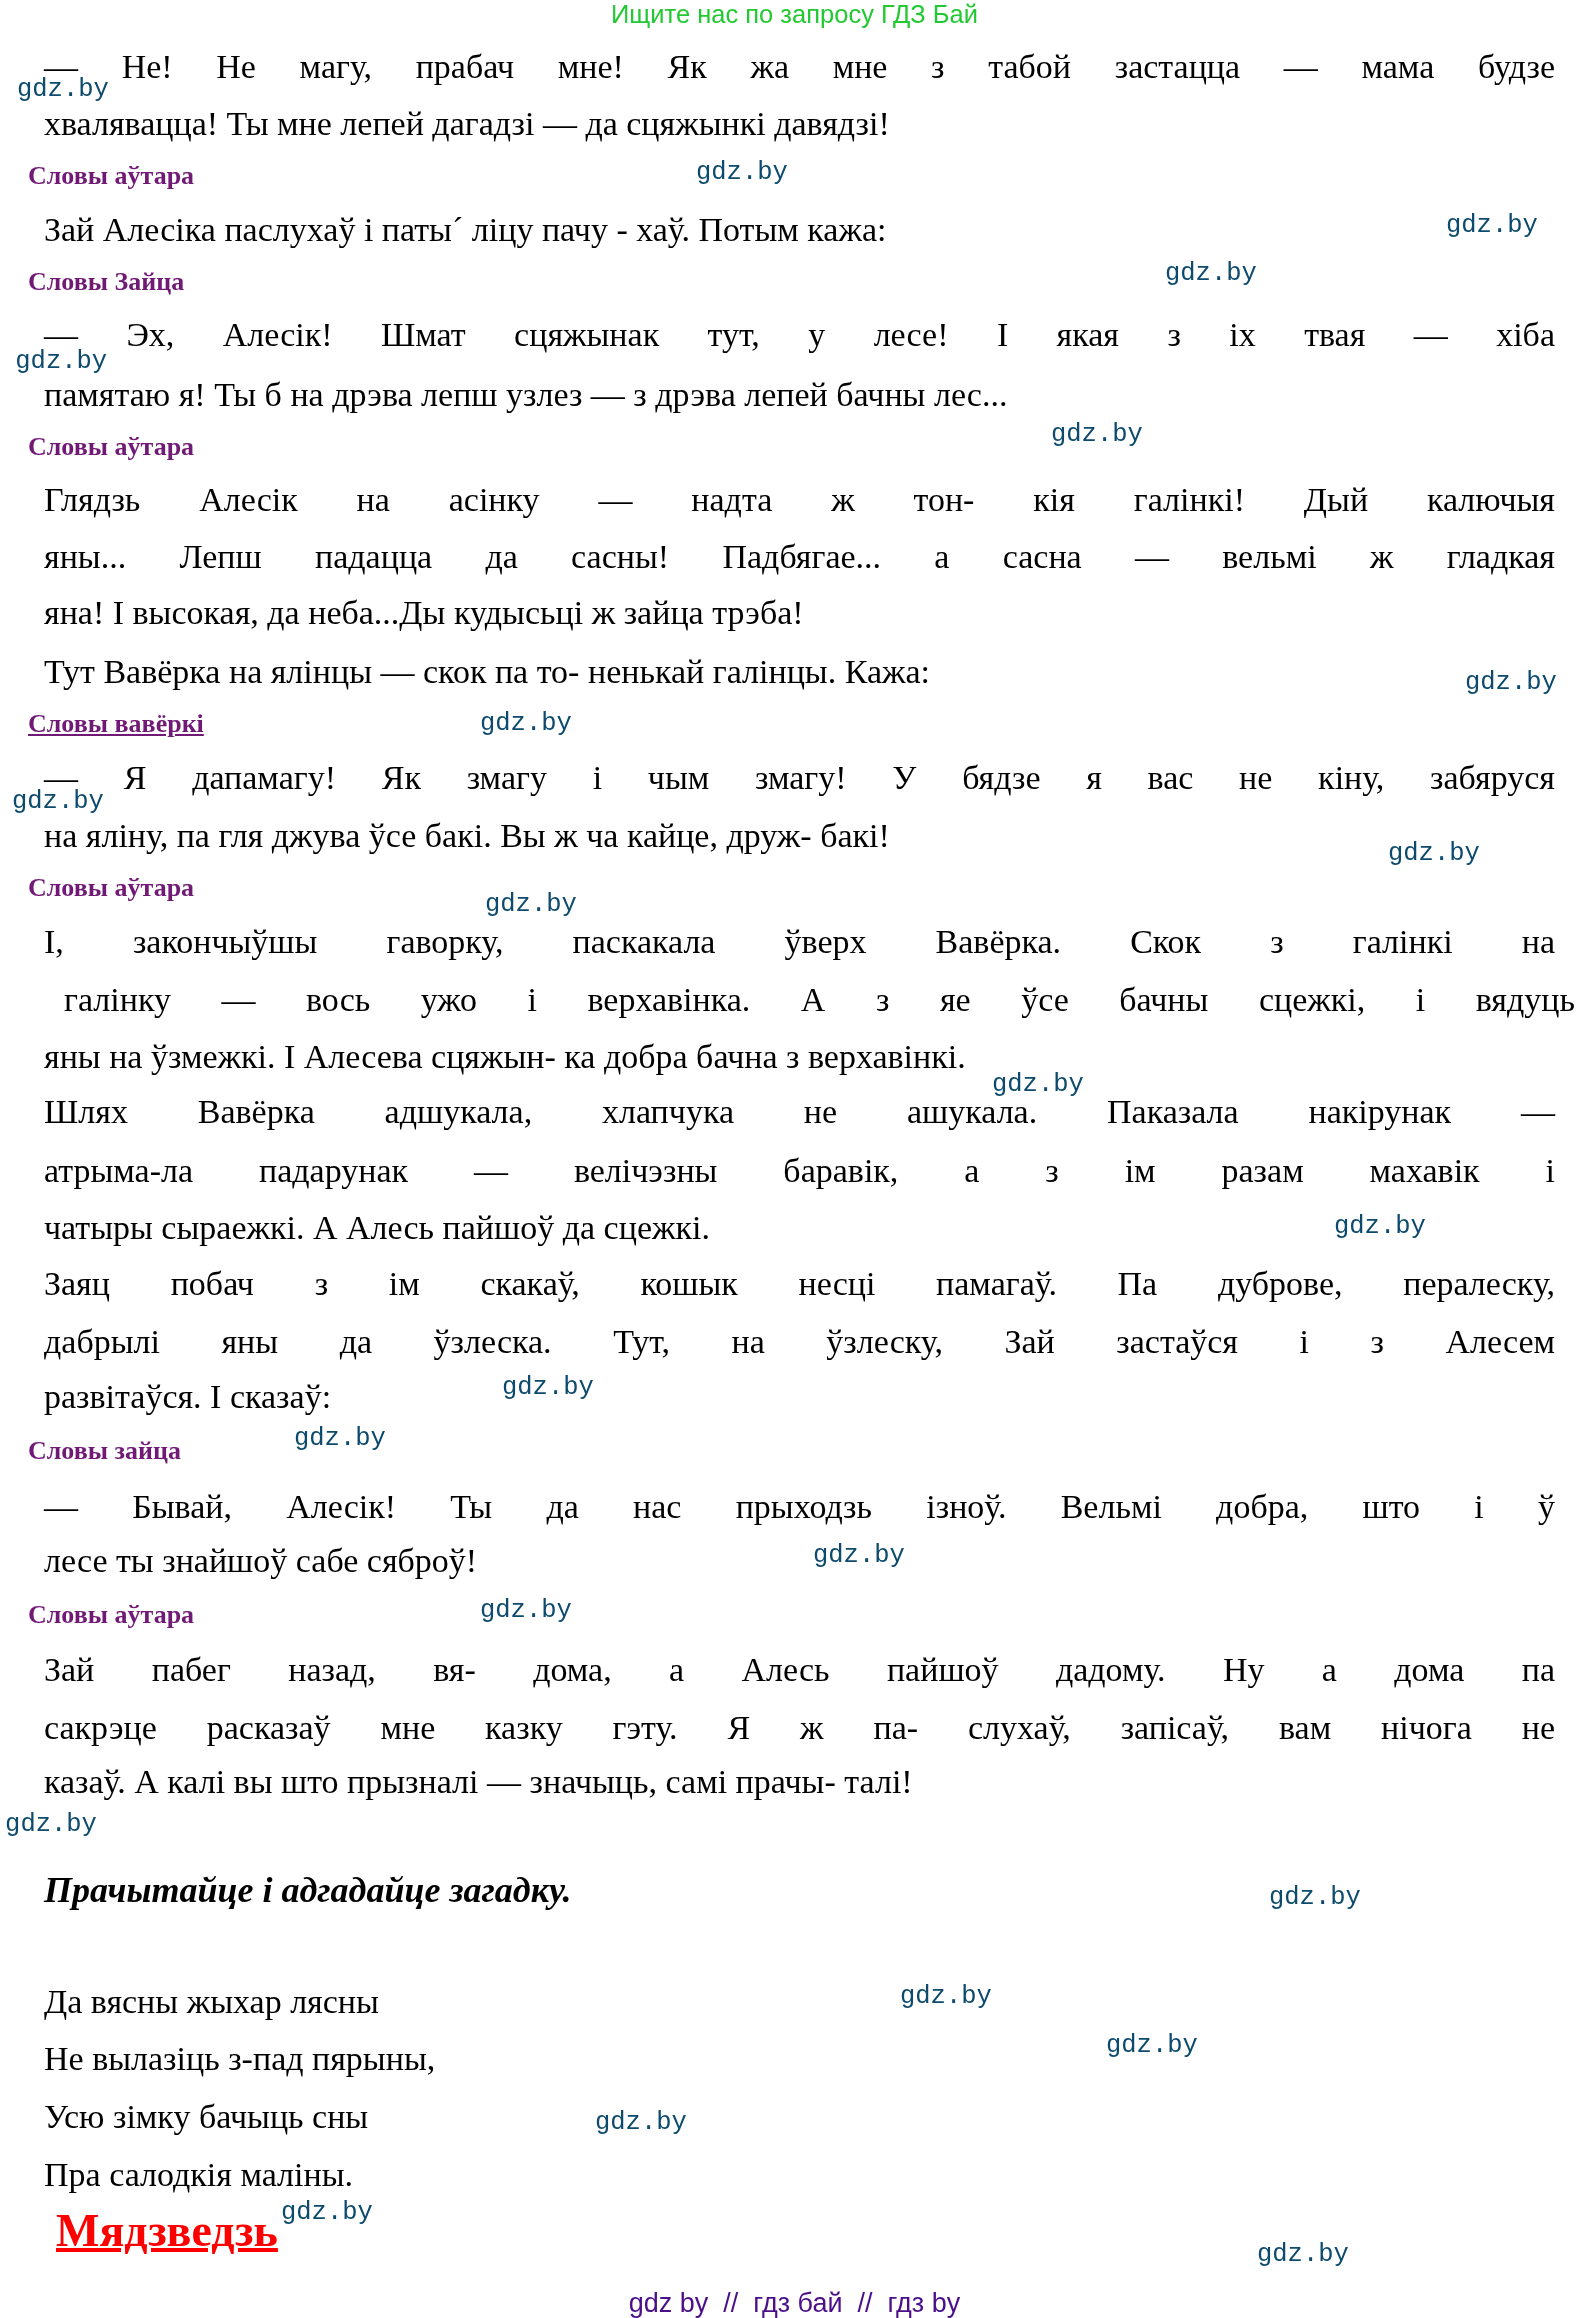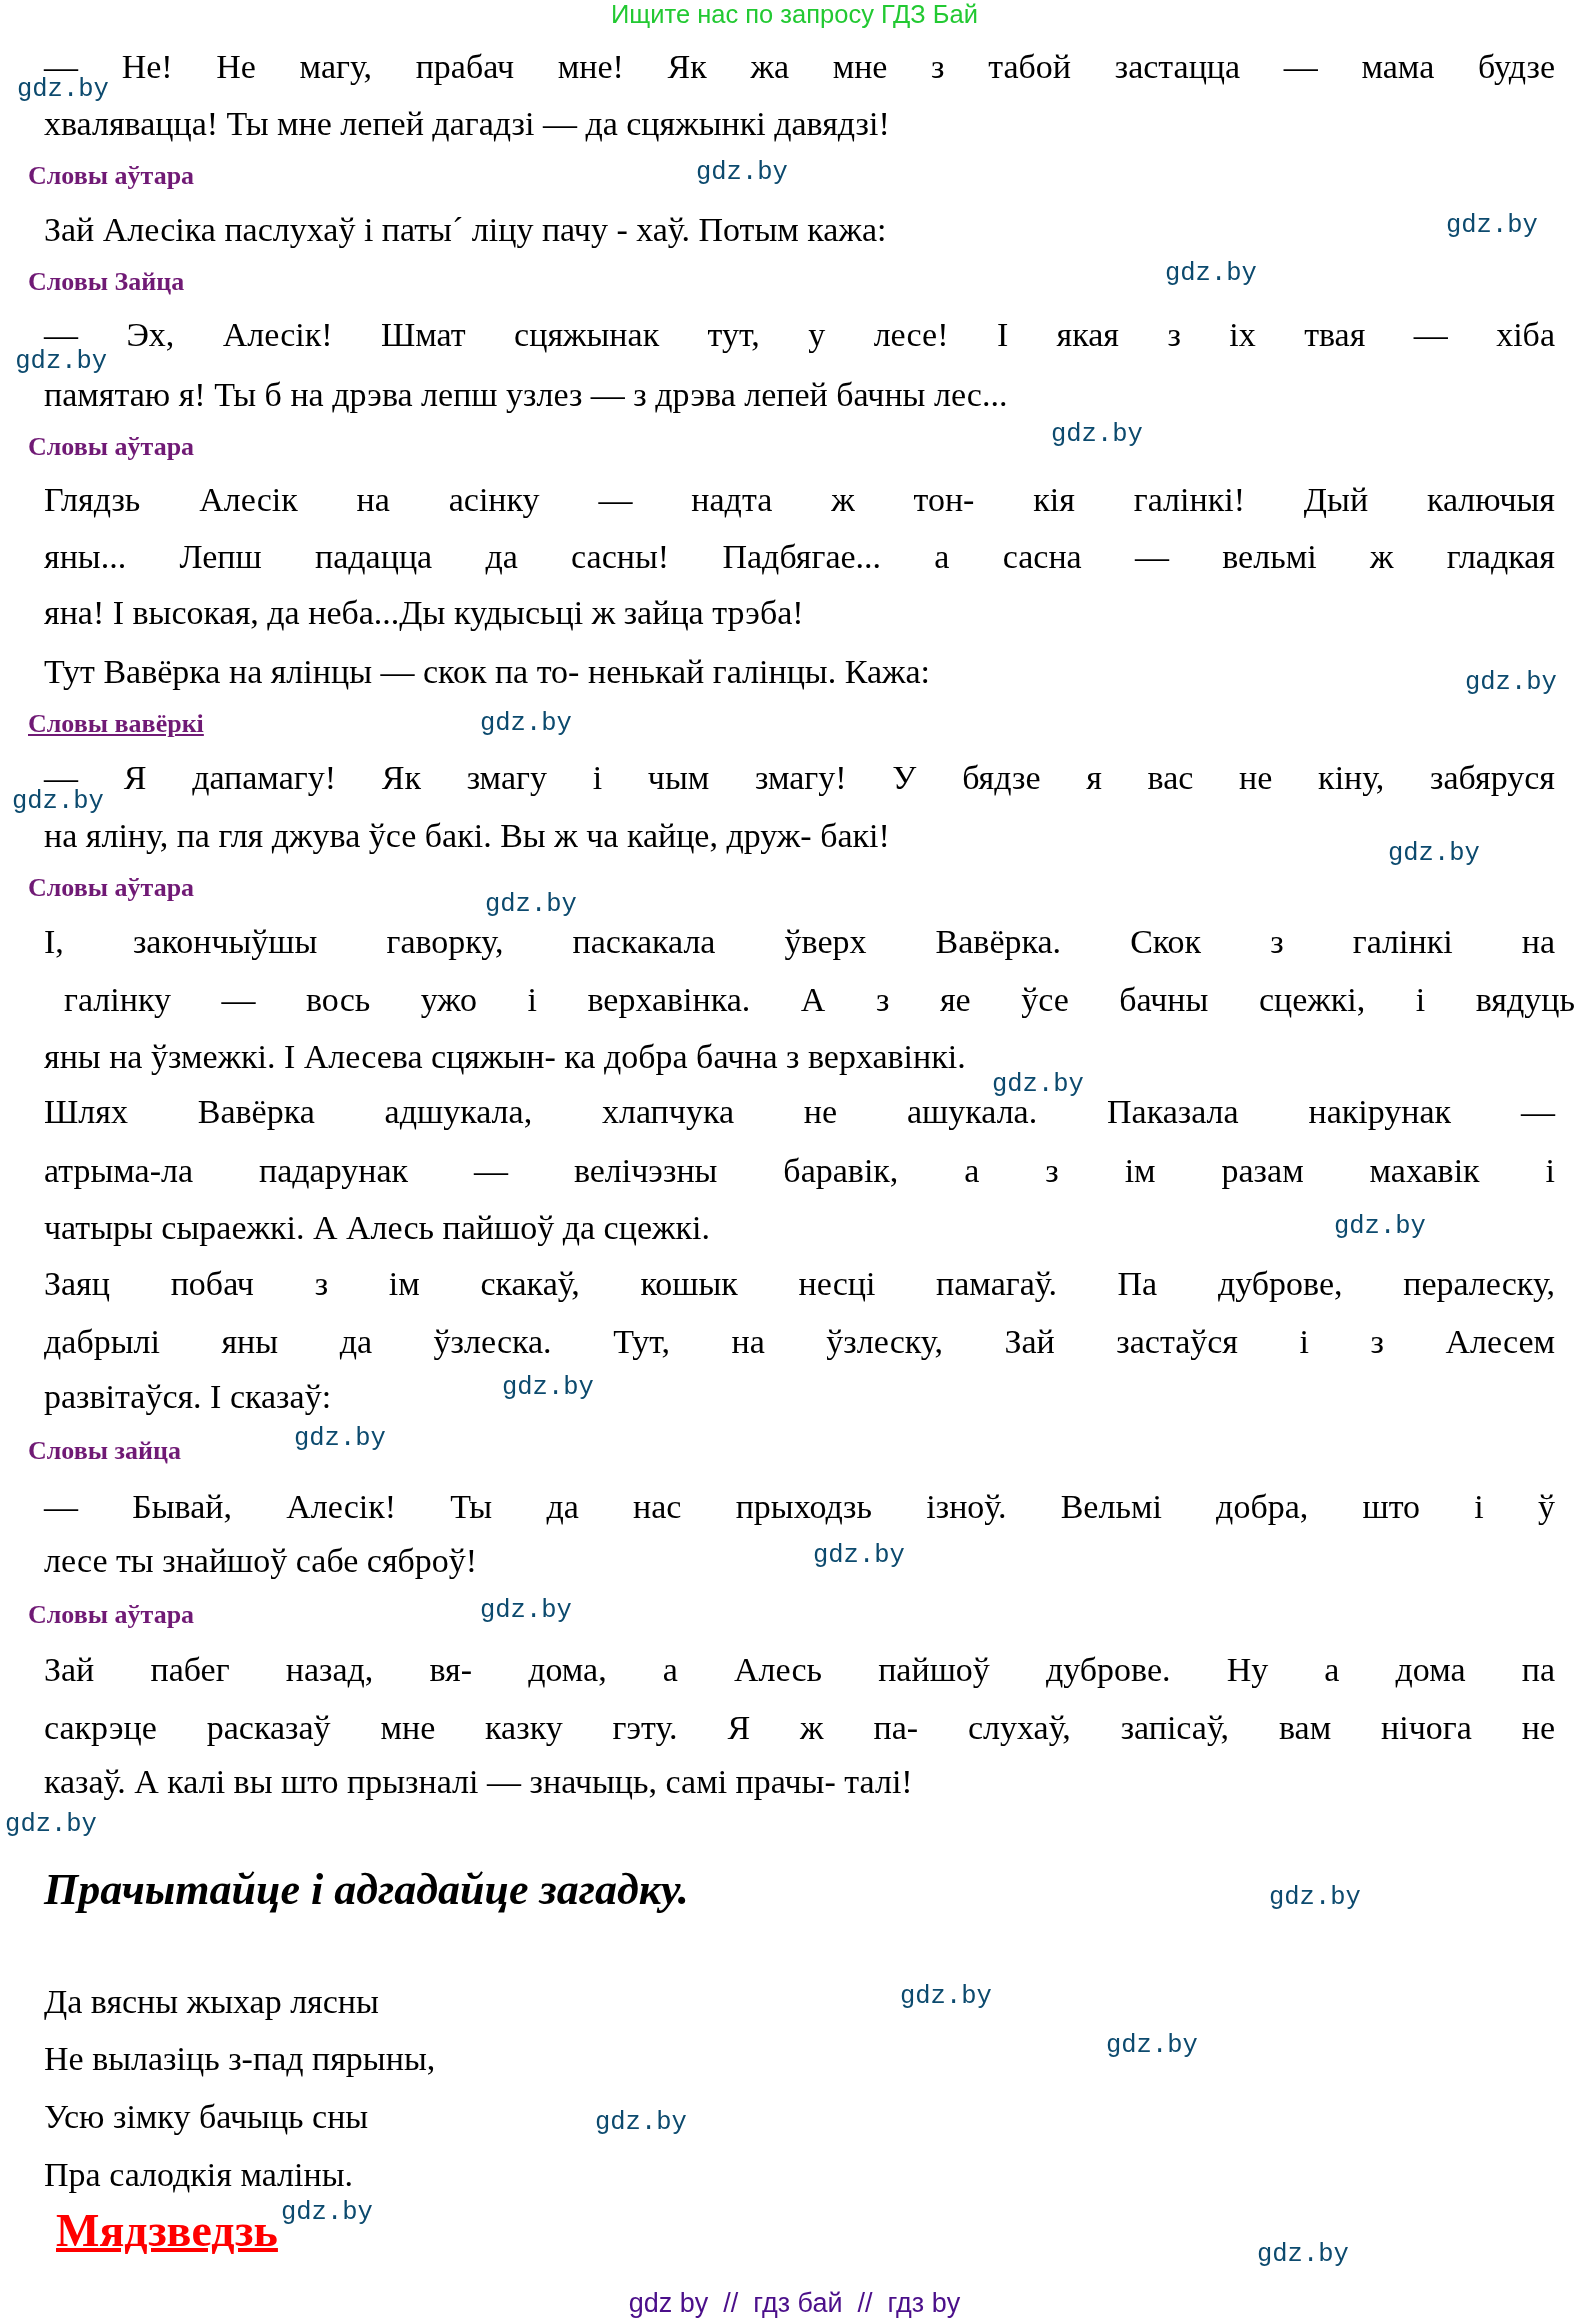--- a/index.html
+++ b/index.html
@@ -16,21 +16,21 @@
   }
   .just { text-align: justify; text-align-last: justify; }
   .head {
     position: absolute; left: 28px; height: 51px;
     font-family: "Liberation Serif", serif; font-weight: bold; font-size: 26px; line-height: 51px;
     color: #701a75; white-space: nowrap;
   }
   .task {
     position: absolute; left: 44px; height: 60px;
     font-family: "Liberation Serif", serif; font-weight: bold; font-style: italic;
-    font-size: 44px; line-height: 60px; color: #000; white-space: nowrap;
+    font-size: 36px; line-height: 60px; color: #000; white-space: nowrap;
   }
   .answer {
     position: absolute; left: 56px; height: 60px;
     font-family: "Liberation Serif", serif; font-weight: bold; font-size: 46px; line-height: 60px;
     color: #ff0000; text-decoration: underline; text-decoration-thickness: 4.3px; white-space: nowrap;
   }
   .wm {
     position: absolute; font-family: Liberation Mono, monospace; font-size: 25.5px; line-height: 29px;
     color: #0c4a6e; white-space: nowrap;
   }
@@ -67,21 +67,21 @@
 <div class="line just" style="top:1082px;">Шлях Вавёрка адшукала, хлапчука не ашукала. Паказала накірунак —</div>
 <div class="line just" style="top:1141px;">атрыма-ла падарунак — велічэзны баравік, а з ім разам махавік і</div>
 <div class="line" style="top:1198px;">чатыры сыраежкі. А Алесь пайшоў да сцежкі.</div>
 <div class="line just" style="top:1254px;">Заяц побач з ім скакаў, кошык несці памагаў. Па дуброве, пералеску,</div>
 <div class="line just" style="top:1312px;">дабрылі яны да ўзлеска. Тут, на ўзлеску, Зай застаўся і з Алесем</div>
 <div class="line" style="top:1367px;">развітаўся. І сказаў:</div>
 <div class="head" style="top:1425px;">Словы зайца</div>
 <div class="line just" style="top:1477px;">— Бывай, Алесік! Ты да нас прыходзь ізноў. Вельмі добра, што і ў</div>
 <div class="line" style="top:1531px;">лесе ты знайшоў сабе сяброў!</div>
 <div class="head" style="top:1589px;">Словы аўтара</div>
-<div class="line just" style="top:1640px;">Зай пабег назад, вя- дома, а Алесь пайшоў дуброве. Ну а дома па</div>
+<div class="line just" style="top:1640px;">Зай пабег назад, вя- дома, а Алесь пайшоў дадому. Ну а дома па</div>
 <div class="line just" style="top:1698px;">сакрэце расказаў мне казку гэту. Я ж па- слухаў, запісаў, вам нічога не</div>
 <div class="line" style="top:1752px;">казаў. А калі вы што прызналі — значыць, самі прачы- талі!</div>
 
 <div class="task" style="top:1860px;">Прачытайце і адгадайце загадку.</div>
 <div class="line" style="top:1972px;">Да вясны жыхар лясны</div>
 <div class="line" style="top:2029px;">Не вылазіць з-пад пярыны,</div>
 <div class="line" style="top:2087px;">Усю зімку бачыць сны</div>
 <div class="line" style="top:2145px;">Пра салодкія маліны.</div>
 <div class="answer" style="top:2201px;">Мядзведзь</div>
 

